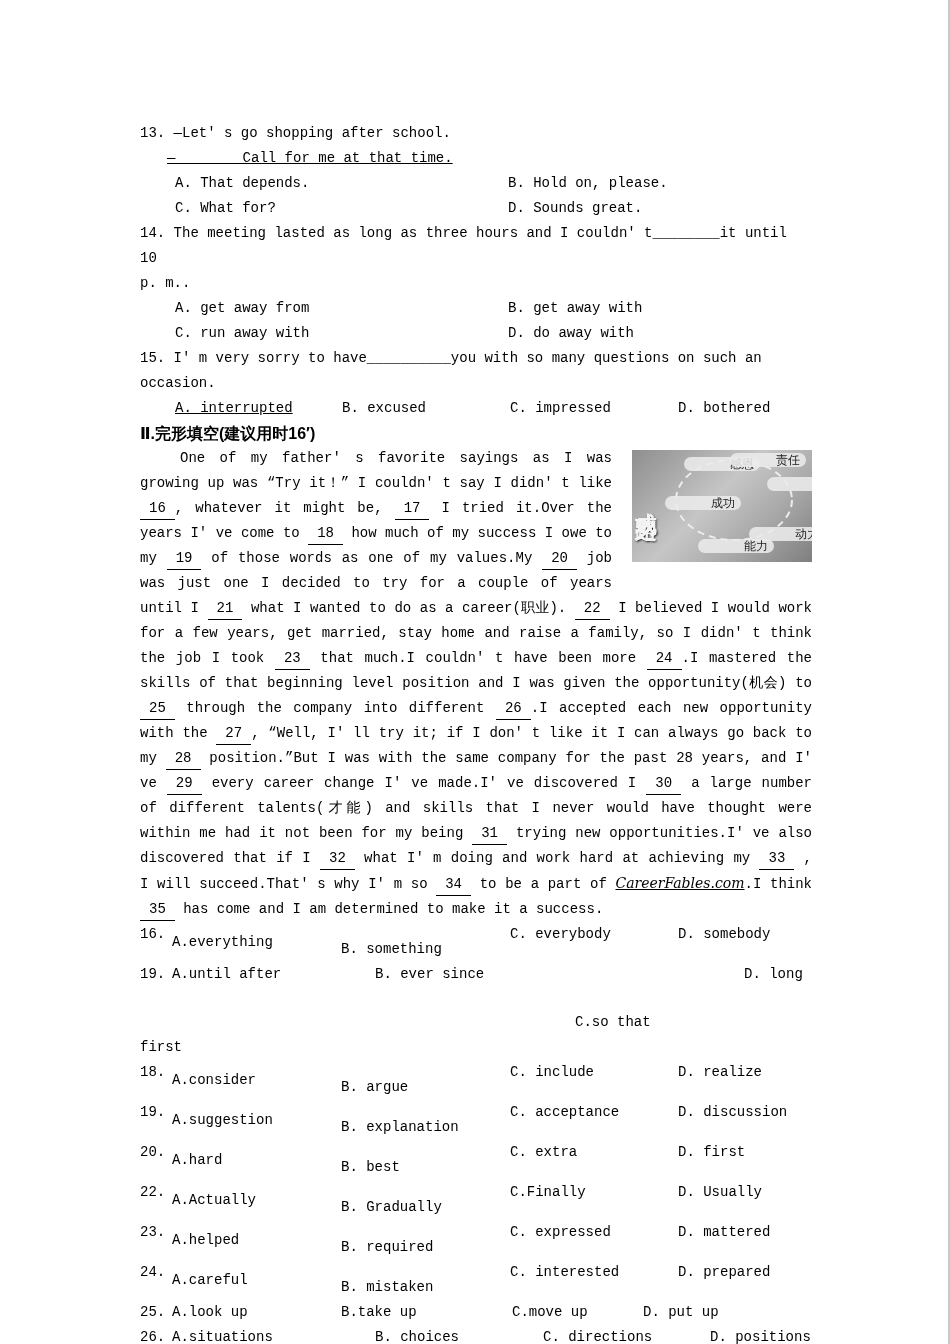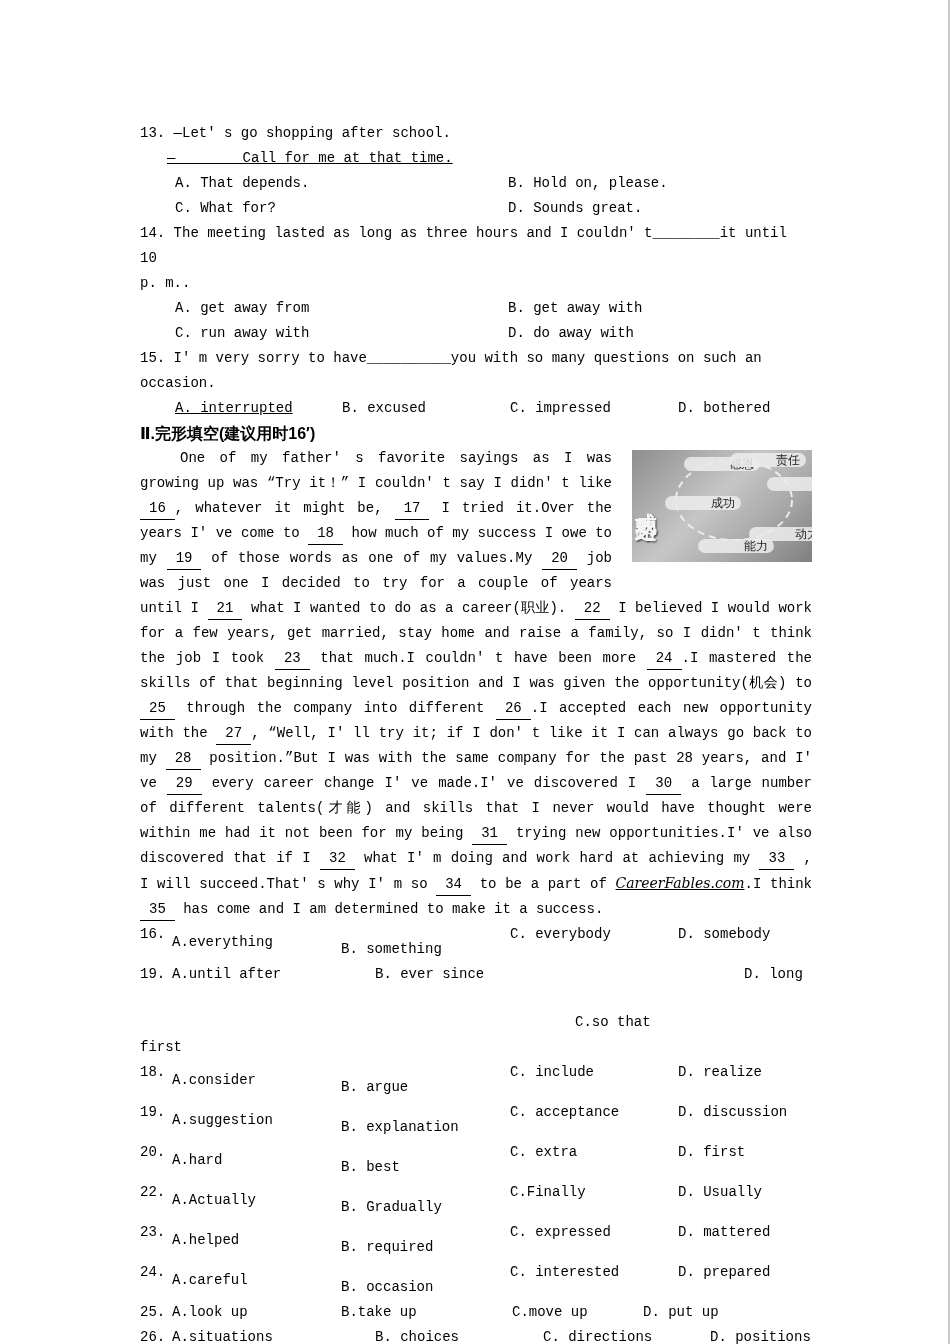--- a/index.html
+++ b/index.html
@@ -160,20 +160,20 @@
 
   <div id="cloze-options">
       <div class="optrow std"><span class="cell cell-num">16.</span><span class="cell cell-a">A.everything</span><span class="cell cell-b">B. something</span><span class="cell cell-c">C. everybody</span><span class="cell cell-d">D. somebody</span></div>
       <div class="optrow w17"><span class="cell cell-num">19.</span><span class="cell cell-a">A.until after</span><span class="cell cell-b">B. ever since</span><span class="cell cell-c">C.so that</span><span class="cell cell-d">D. long</span></div>
       <div class="wrapline">first</div>
       <div class="optrow std"><span class="cell cell-num">18.</span><span class="cell cell-a">A.consider</span><span class="cell cell-b">B. argue</span><span class="cell cell-c">C. include</span><span class="cell cell-d">D. realize</span></div>
       <div class="optrow std"><span class="cell cell-num">19.</span><span class="cell cell-a">A.suggestion</span><span class="cell cell-b">B. explanation</span><span class="cell cell-c">C. acceptance</span><span class="cell cell-d">D. discussion</span></div>
       <div class="optrow std"><span class="cell cell-num">20.</span><span class="cell cell-a">A.hard</span><span class="cell cell-b">B. best</span><span class="cell cell-c">C. extra</span><span class="cell cell-d">D. first</span></div>
       <div class="optrow std"><span class="cell cell-num">22.</span><span class="cell cell-a">A.Actually</span><span class="cell cell-b">B. Gradually</span><span class="cell cell-c">C.Finally</span><span class="cell cell-d">D. Usually</span></div>
       <div class="optrow std"><span class="cell cell-num">23.</span><span class="cell cell-a">A.helped</span><span class="cell cell-b">B. required</span><span class="cell cell-c">C. expressed</span><span class="cell cell-d">D. mattered</span></div>
-      <div class="optrow std"><span class="cell cell-num">24.</span><span class="cell cell-a">A.careful</span><span class="cell cell-b">B. occasion</span><span class="cell cell-c">C. interested</span><span class="cell cell-d">D. prepared</span></div>
+      <div class="optrow std"><span class="cell cell-num">24.</span><span class="cell cell-a">A.careful</span><span class="cell cell-b">B. mistaken</span><span class="cell cell-c">C. interested</span><span class="cell cell-d">D. prepared</span></div>
       <div class="optrow r25"><span class="cell cell-num">25.</span><span class="cell cell-a">A.look up</span><span class="cell cell-b">B.take up</span><span class="cell cell-c">C.move up</span><span class="cell cell-d">D. put up</span></div>
       <div class="optrow w26"><span class="cell cell-num">26.</span><span class="cell cell-a">A.situations</span><span class="cell cell-b">B. choices</span><span class="cell cell-c">C. directions</span><span class="cell cell-d">D. positions</span></div>
     </div>
 
 </div>
 
 <div class="scan-edge"></div>
 
 </body></html>

